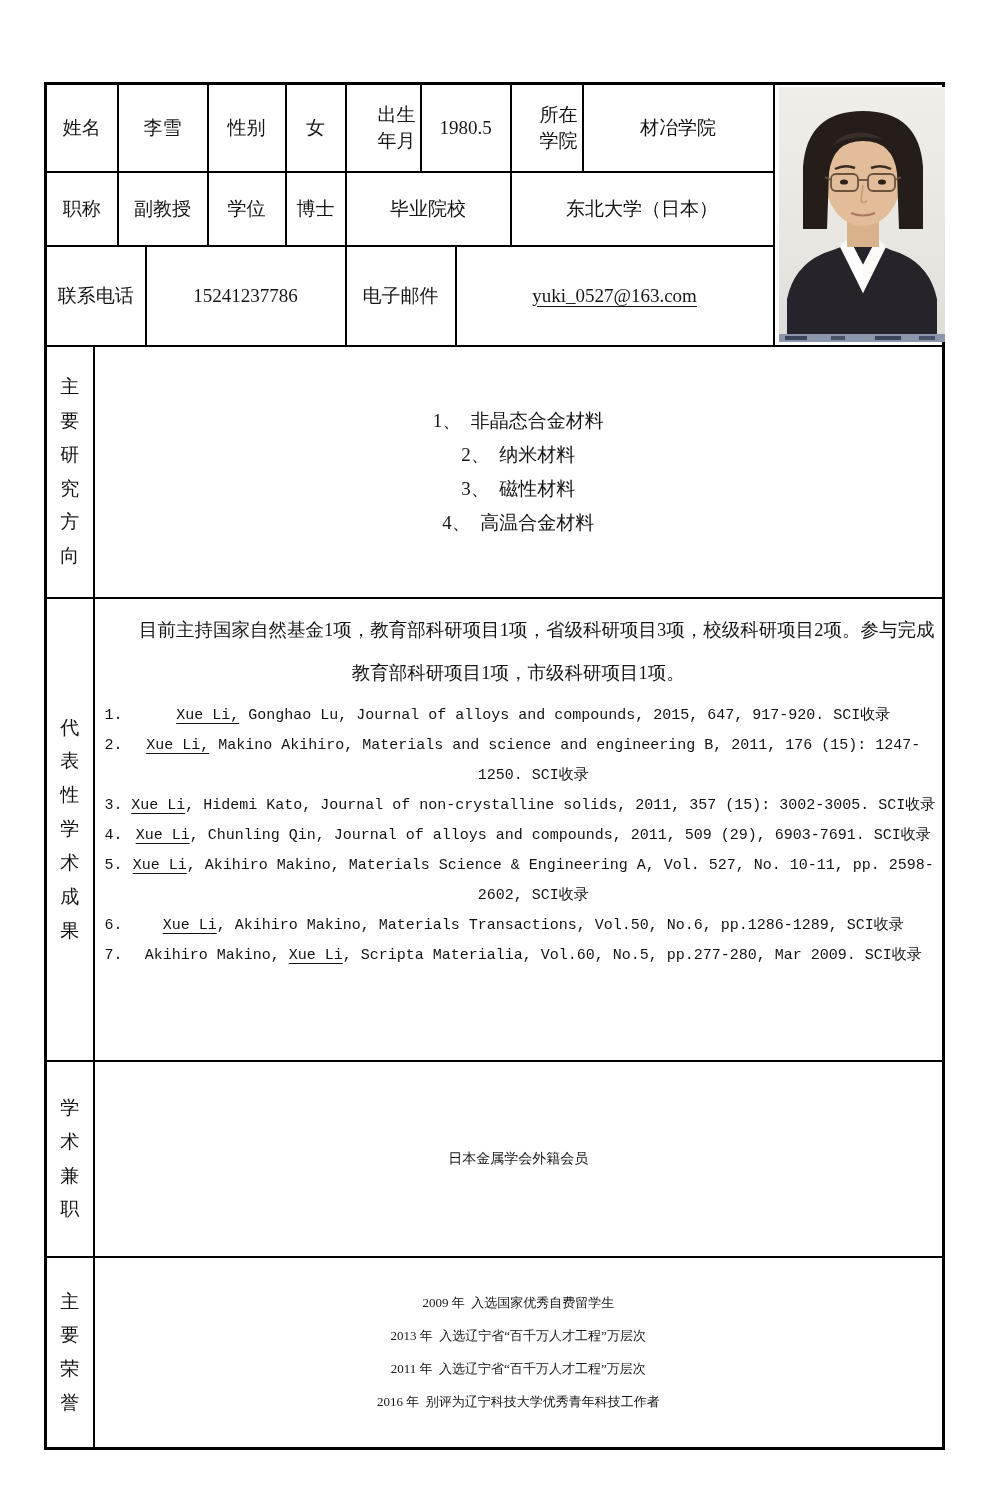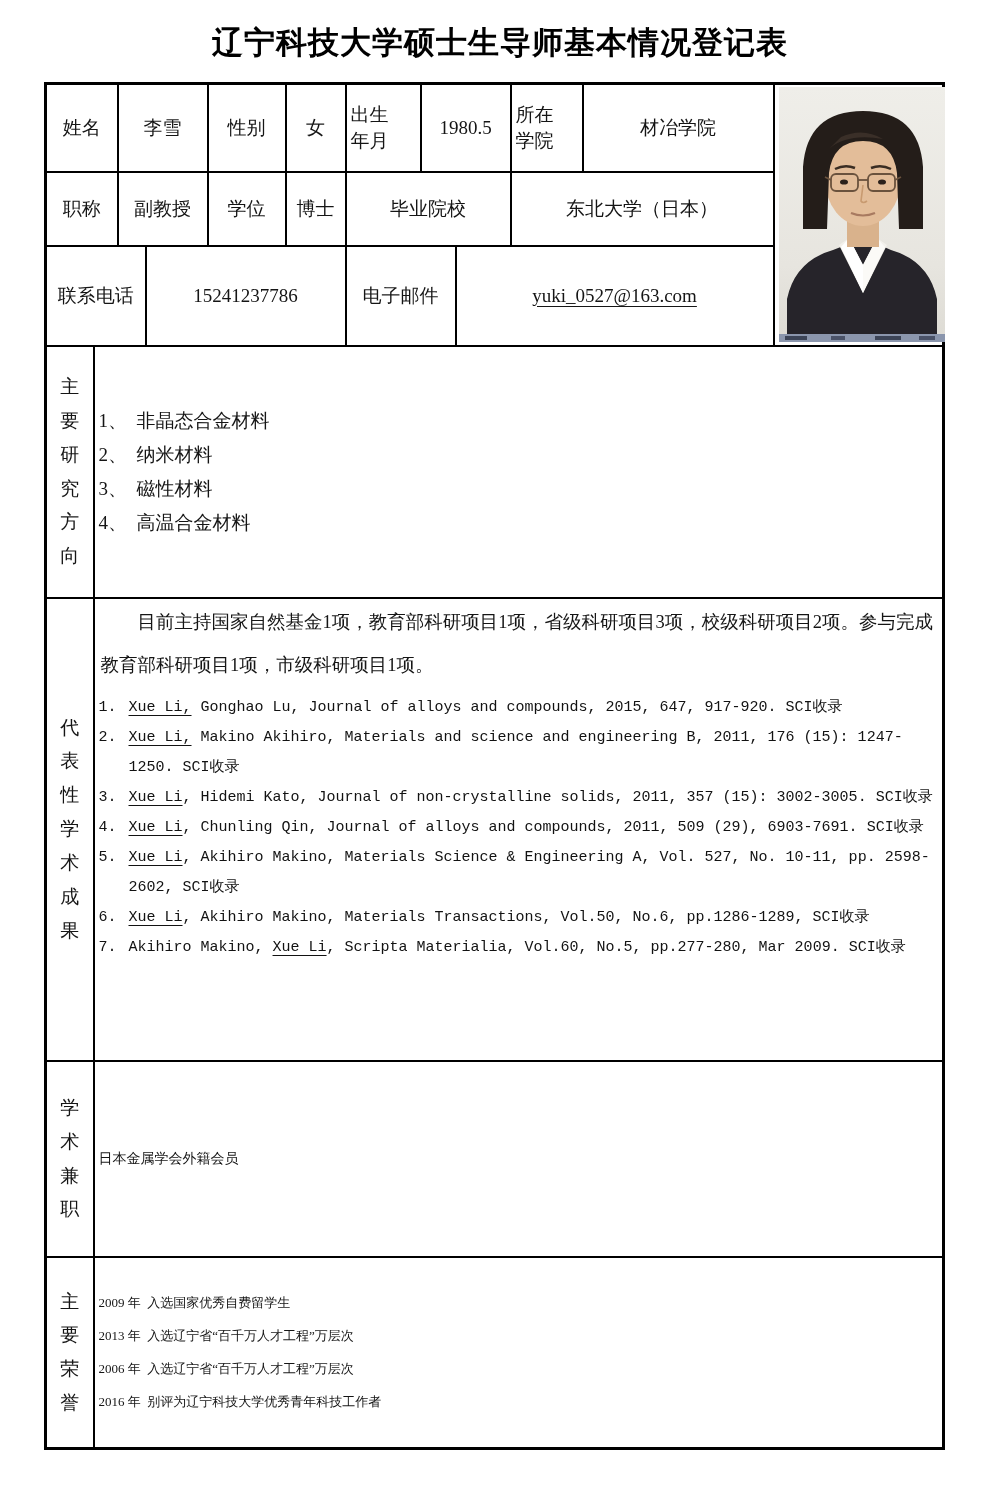--- a/index.html
+++ b/index.html
@@ -26,30 +26,30 @@
     border:3px solid #000;
   }
   table.form td{
     border:2px solid #000;
     vertical-align:middle;
     padding:2px 4px;
     font-size:19px;
     color:#151515;
   }
   td.c{text-align:center;}
-  td.two-line{white-space:pre-line;line-height:1.35;text-align:left;}
+  td.two-line{white-space:pre-line;line-height:1.35;text-align:right;}
   td.vlabel{
     white-space:pre-line;
     text-align:center;
     line-height:1.78;
     font-size:19px;
     padding:2px 0;
   }
   td.content{
-    text-align:left;
+    text-align:center;
     vertical-align:middle;
     padding:6px 14px 6px 10px;
   }
   .underline{text-decoration:underline;text-underline-offset:4px;}
   .research-item{
     font-size:19px;
     line-height:34px;
     white-space:pre;
   }
   .intro{
@@ -76,21 +76,20 @@
   .positions-text{font-size:14px;}
   td.photo-cell{padding:2px;background:#fff;}
   .photo-wrap{width:166px;height:255px;margin:0 auto;}
   .photo-wrap svg{display:block;}
 </style>
 </head>
 <body>
 
 <div class="page">
 
-  <div class="doc-title">辽宁科技大学硕士生导师基本情况登记表</div>
 
   <table class="form">
     <colgroup>
       <col style="width:48px">
         <col style="width:24px">
         <col style="width:28px">
       <col style="width:62px">
         <col style="width:78px">
         <col style="width:60px">
       <col style="width:75px">
@@ -196,21 +195,21 @@
     </tr>
 
     <tr style="height:463px">
       <td class="vlabel">代
 表
 性
 学
 术
 成
 果</td>
-      <td class="content" colspan="11" style="vertical-align:top;padding-top:2px;">
+      <td class="content" colspan="11" style="vertical-align:top;padding-top:10px;">
         <div class="intro">目前主持国家自然基金1项，教育部科研项目1项，省级科研项目3项，校级科研项目2项。参与完成
 教育部科研项目1项，市级科研项目1项。</div>
         <div class="pub">
           <span class="num">1.</span>
           <span class="txt"><span></span><span class="underline">Xue Li,</span><span> Gonghao Lu, Journal of alloys and compounds, 2015, 647, 917-920. SCI收录</span></span>
         </div>
         <div class="pub">
           <span class="num">2.</span>
           <span class="txt"><span></span><span class="underline">Xue Li,</span><span> Makino Akihiro, Materials and science and engineering B, 2011, 176 (15): 1247-1250. SCI收录</span></span>
         </div>
@@ -248,19 +247,19 @@
     </tr>
 
     <tr style="height:192px">
       <td class="vlabel">主
 要
 荣
 誉</td>
       <td class="content" colspan="11">
         <div class="honor-item">2009 年  入选国家优秀自费留学生</div>
         <div class="honor-item">2013 年  入选辽宁省“百千万人才工程”万层次</div>
-        <div class="honor-item">2006 年  入选辽宁省“百千万人才工程”万层次</div>
+        <div class="honor-item">2011 年  入选辽宁省“百千万人才工程”万层次</div>
         <div class="honor-item">2016 年  别评为辽宁科技大学优秀青年科技工作者</div>
       </td>
     </tr>
   </tbody>
     </table>
 </div>
 
 </body></html>

